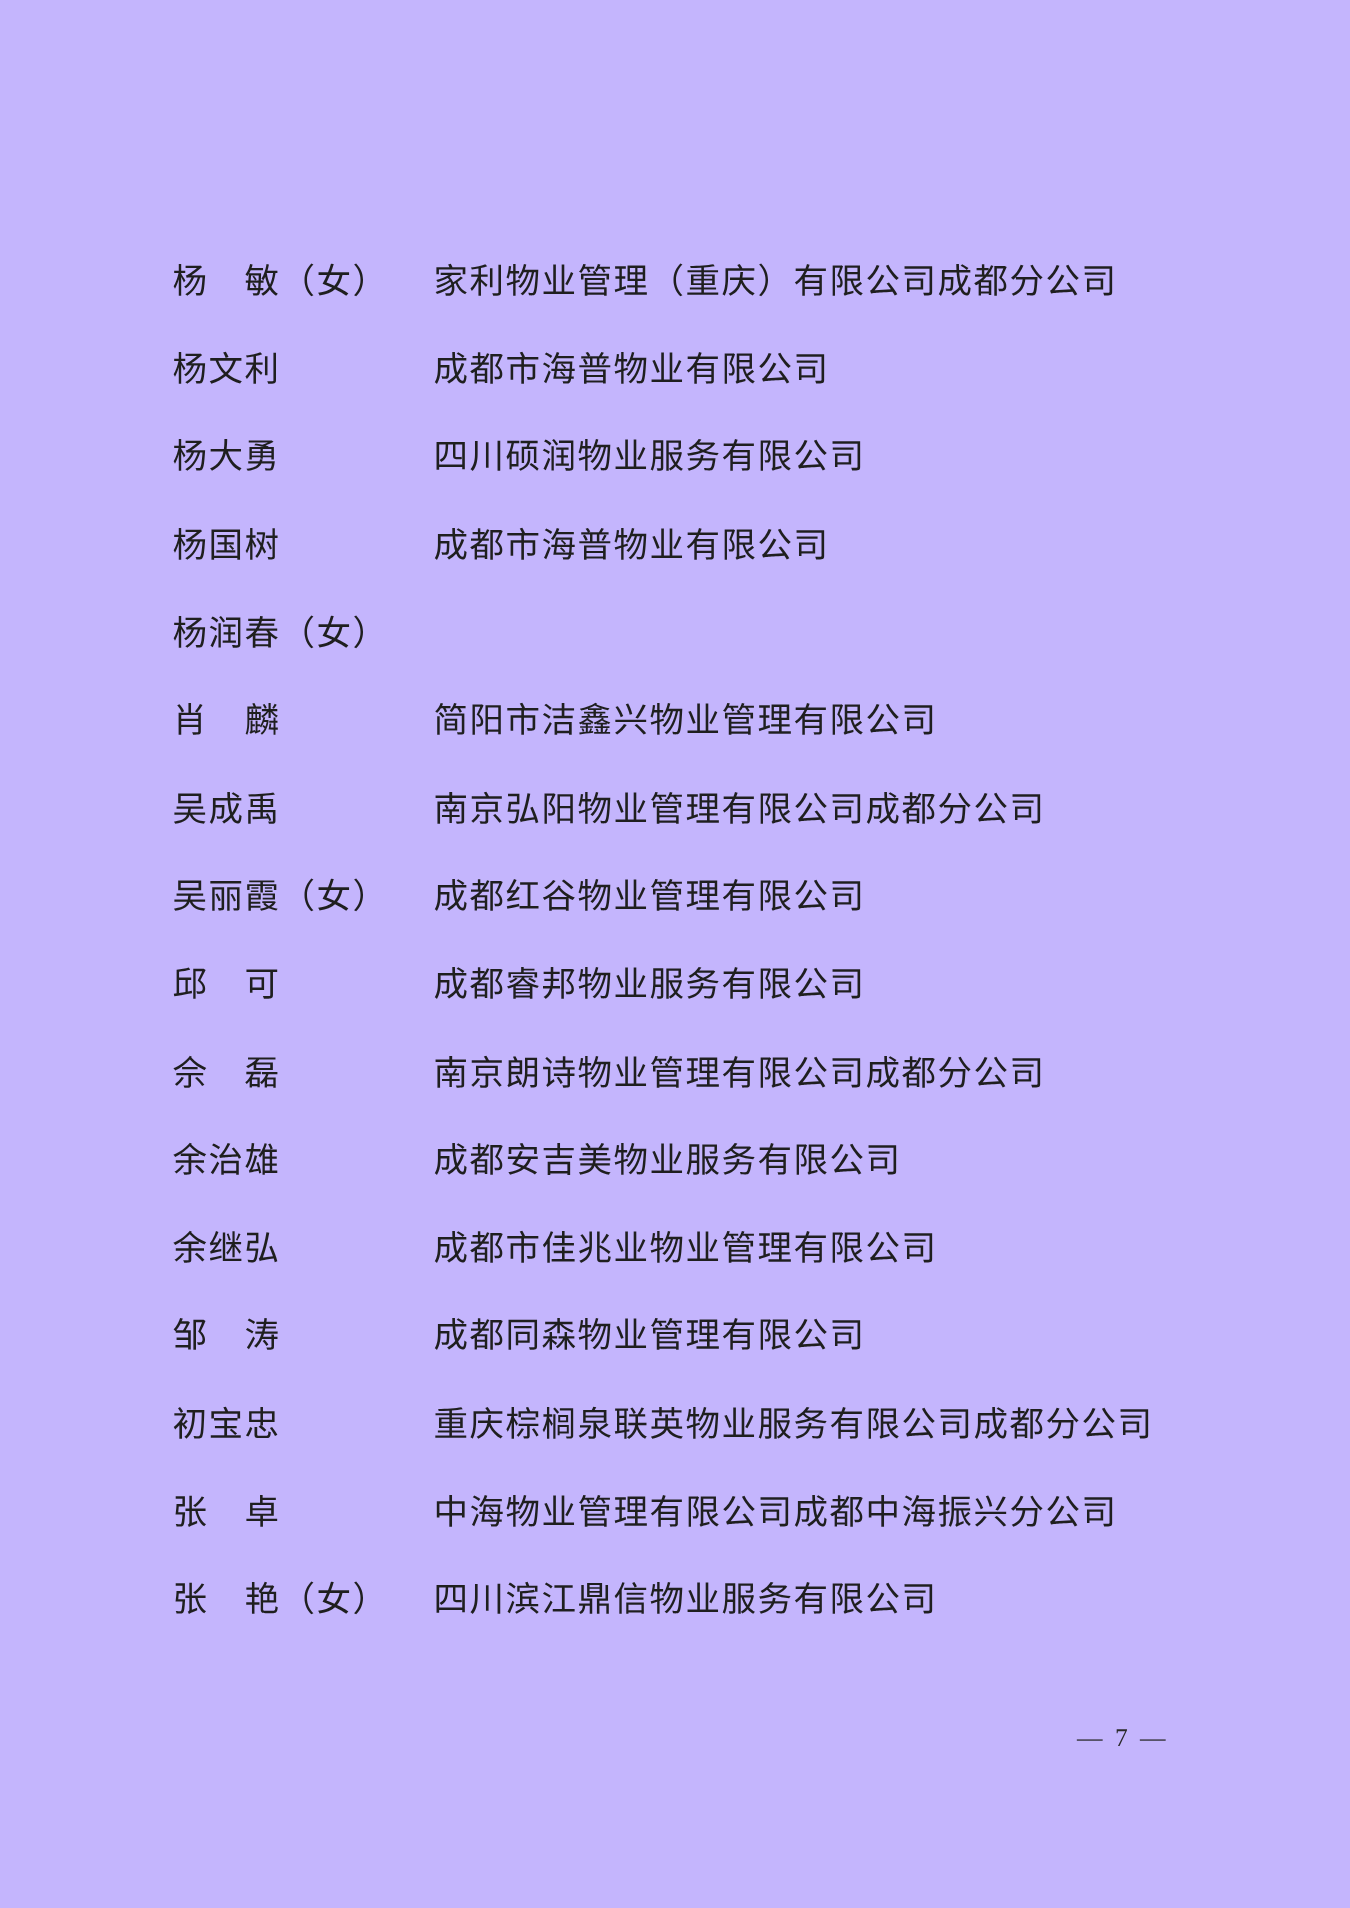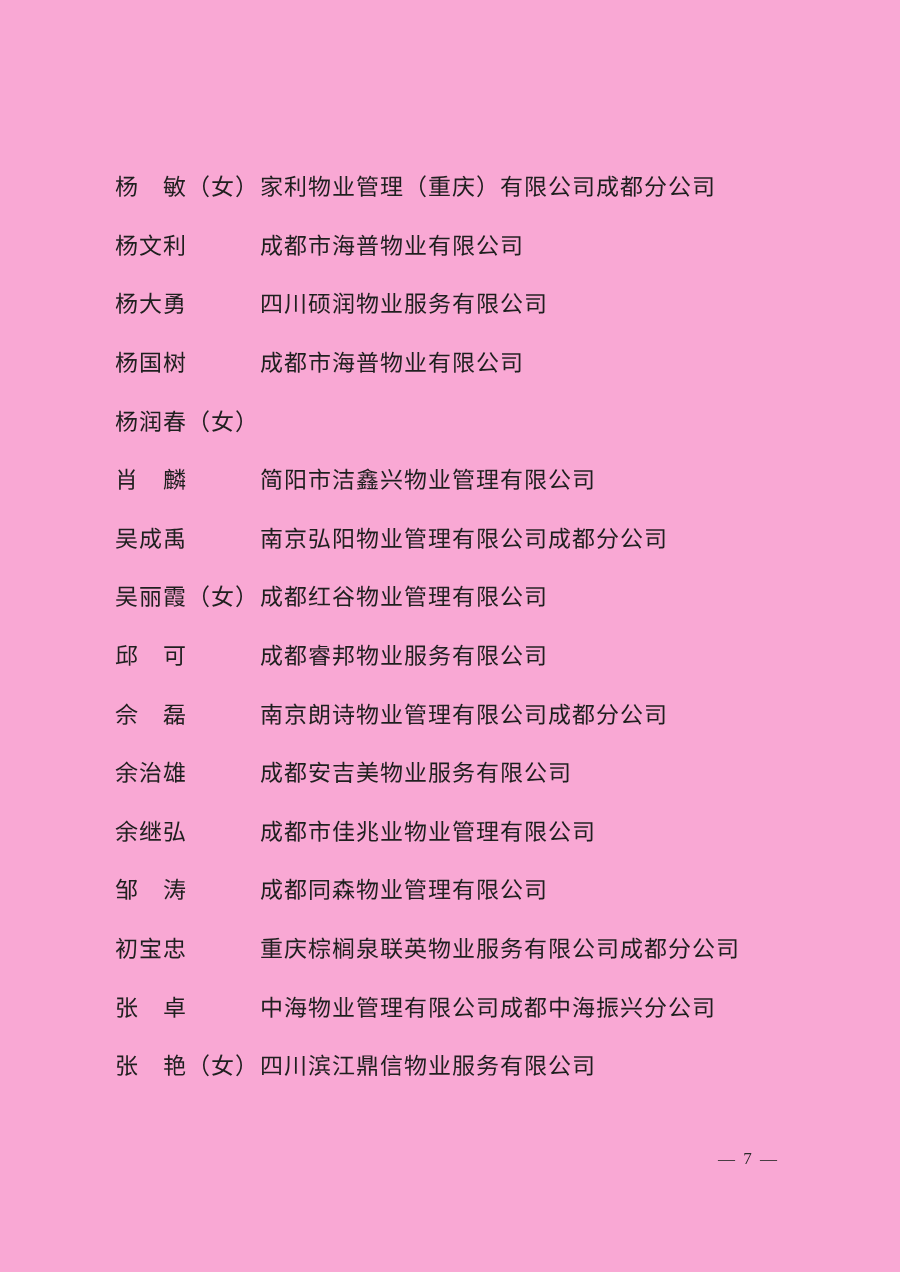--- a/index.html
+++ b/index.html
@@ -4,21 +4,21 @@
 <style>
   html, body {
     margin: 0;
     padding: 0;
     background: #ffffff;
   }
   .page {
     position: relative;
     width: 900px;
     height: 1272px;
-    background: #f9a8d4;
+    background: #c4b5fd;
     overflow: hidden;
     font-family: "Liberation Serif", "DejaVu Serif", serif;
     color: #1f1f1f;
   }
   .roster {
     position: absolute;
     left: 115px;
     top: 156px;
   }
   .row {
@@ -35,20 +35,21 @@
     flex: none;
   }
   .gender-note {
     display: inline-block;
     min-width: 73px;
     flex: none;
   }
   .company-name {
     display: inline-block;
     flex: none;
+    margin-left: 29px;
   }
   .page-number {
     position: absolute;
     left: 718px;
     top: 1149px;
     font-size: 17px;
     letter-spacing: 2px;
     color: #2a2a2a;
   }
 </style>

